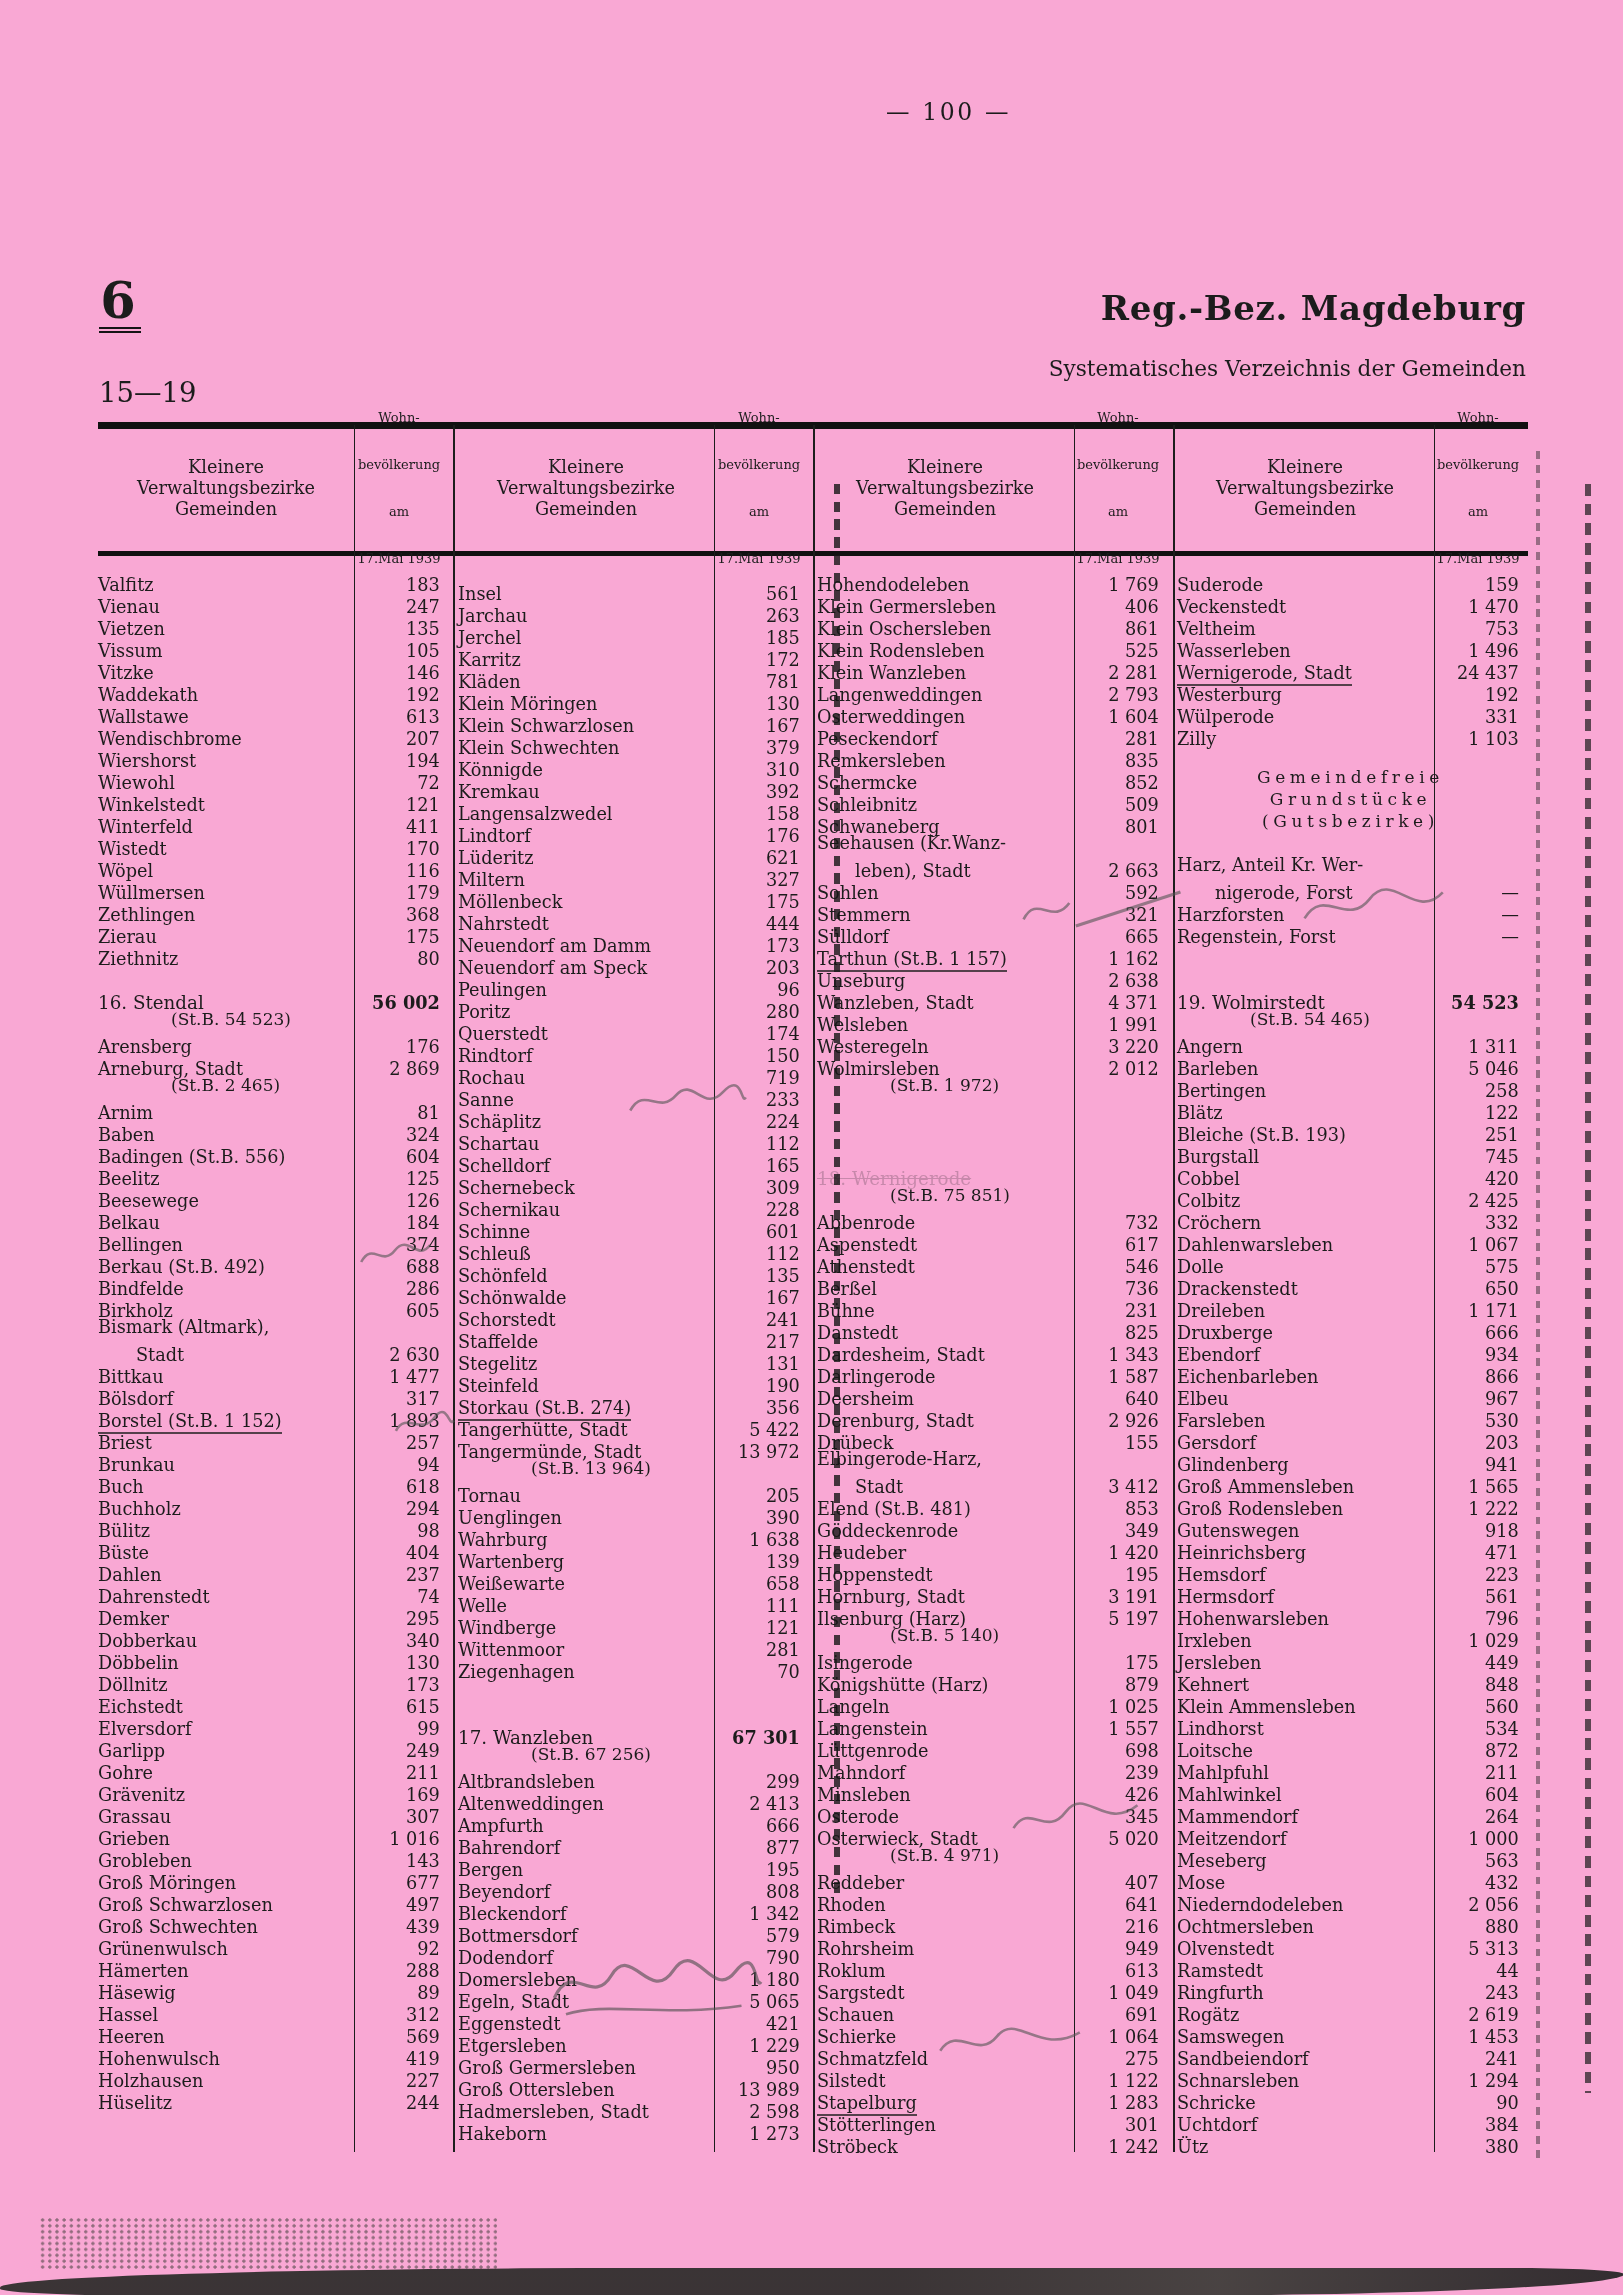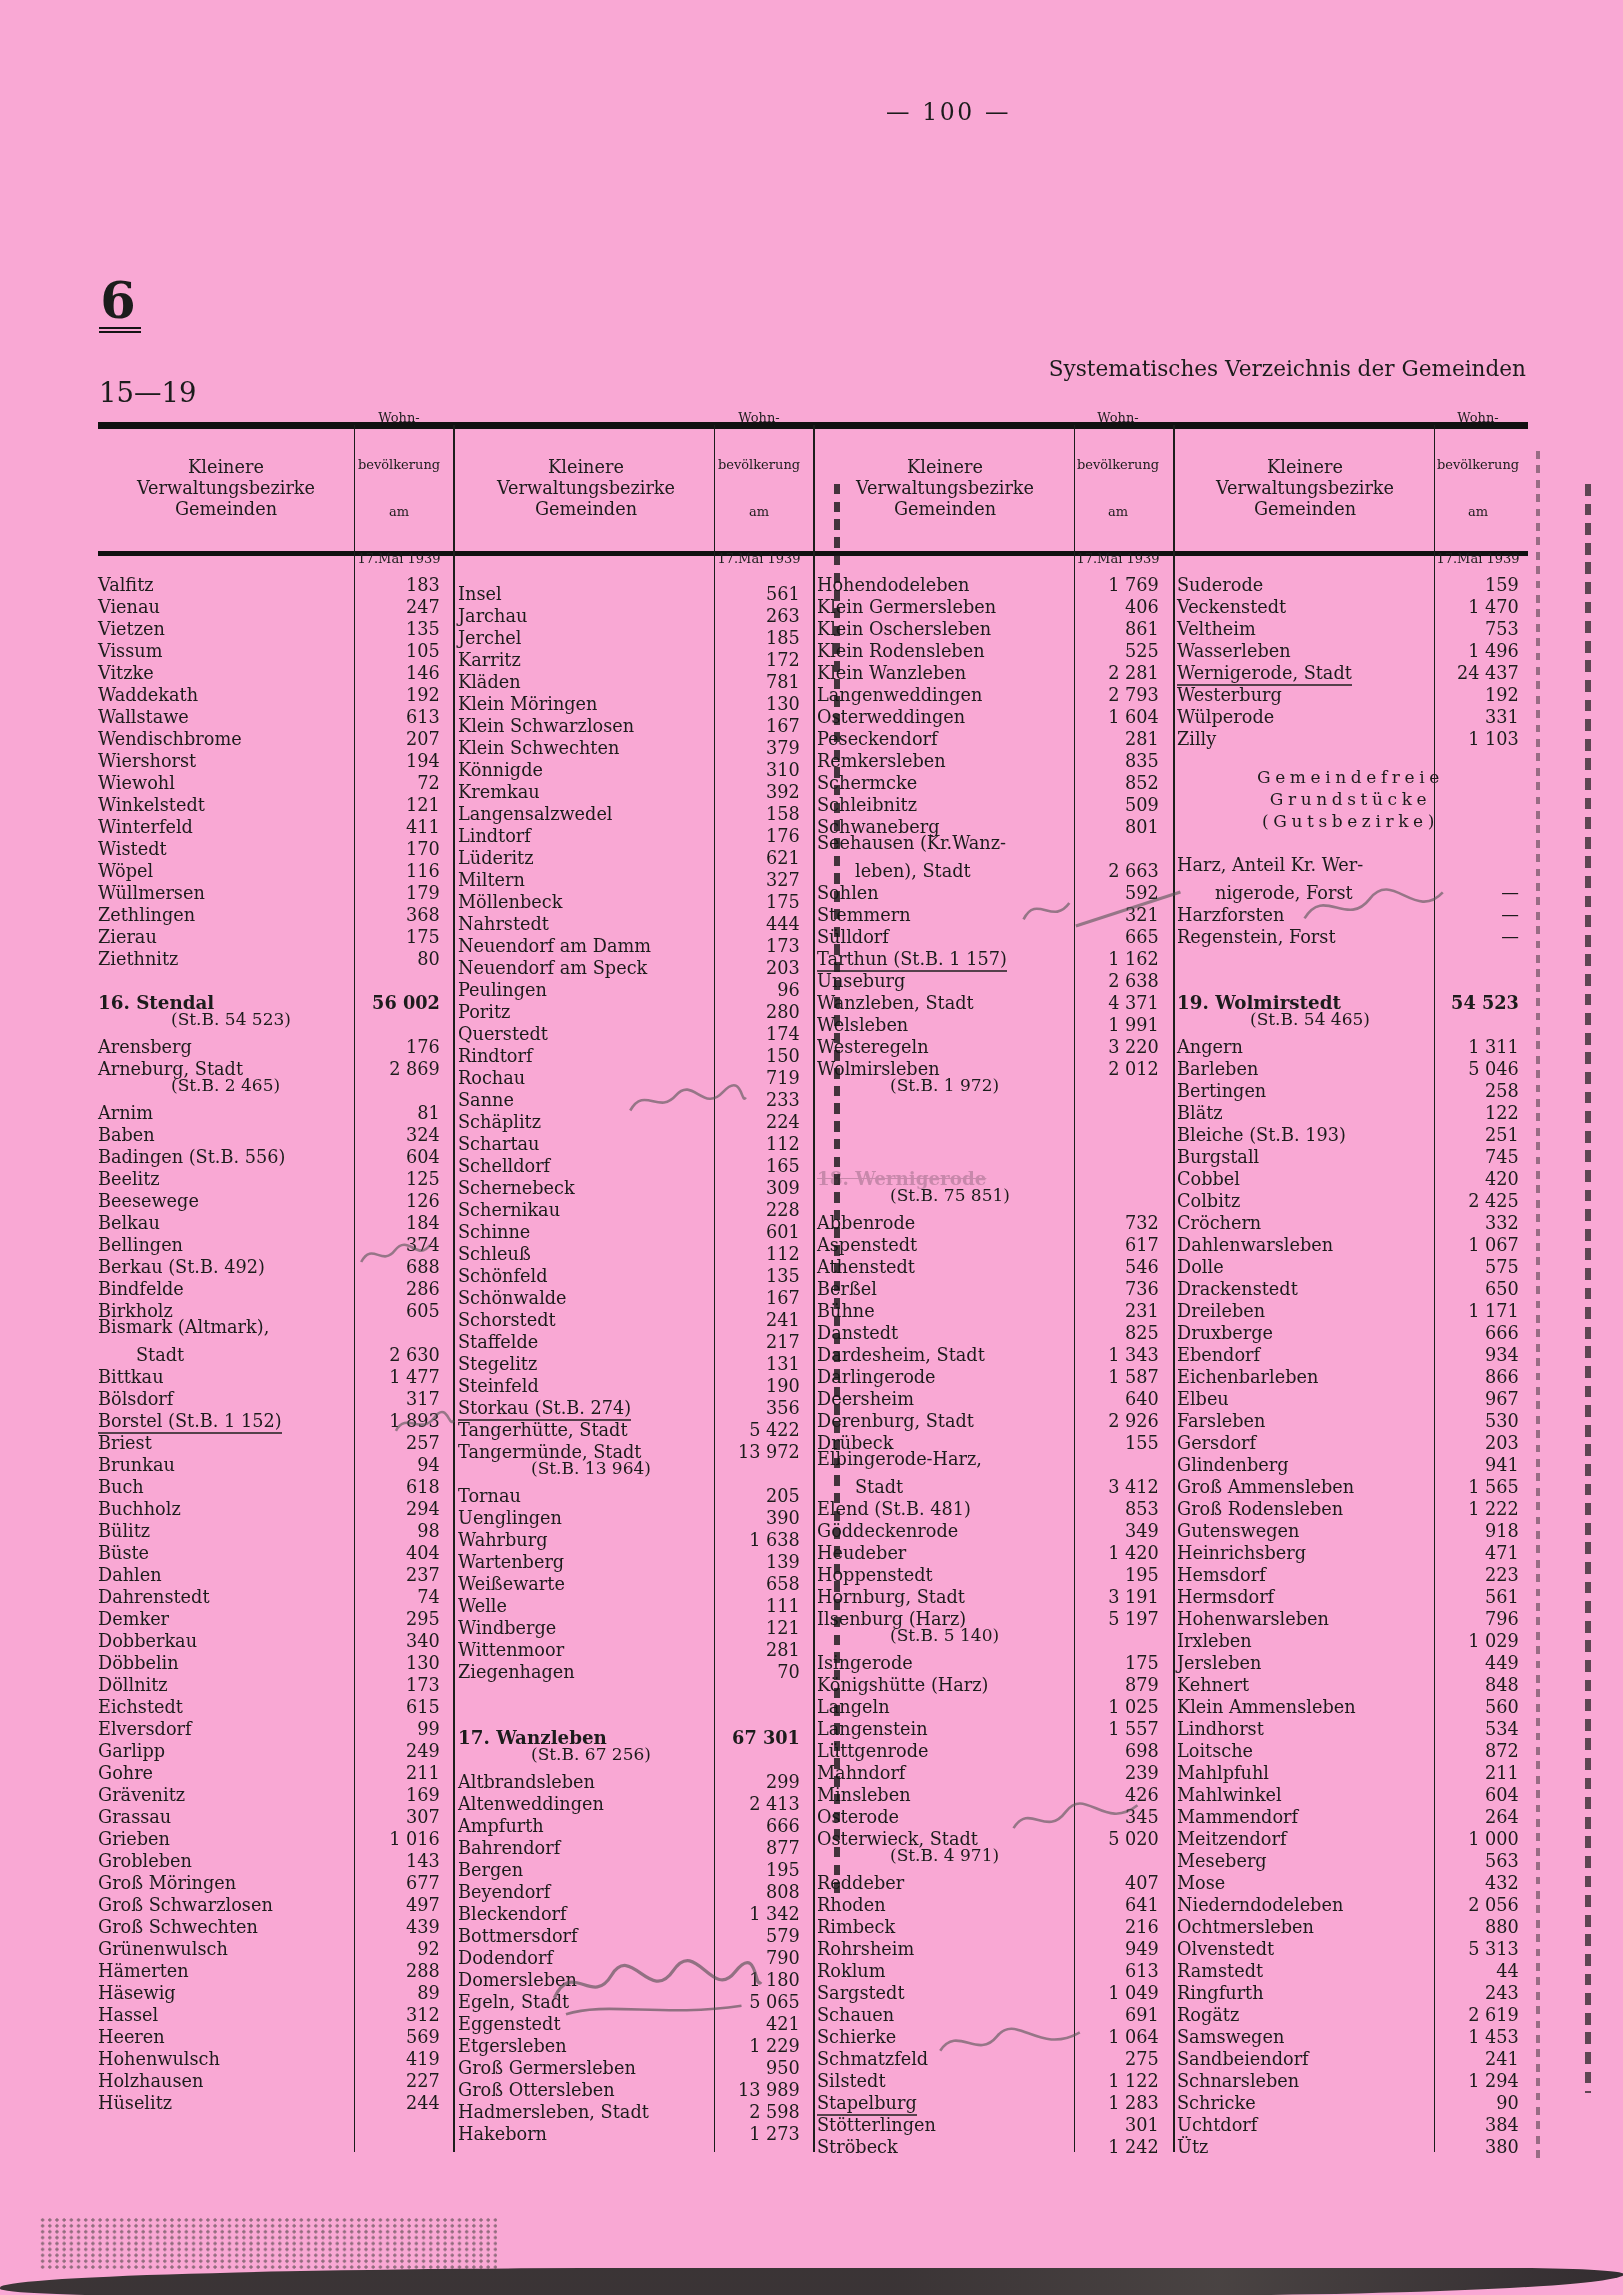--- a/index.html
+++ b/index.html
@@ -32,21 +32,21 @@
   
   .col{position:absolute;width:347px;}
   .row{display:flex;align-items:baseline;height:22px;font-size:17.7px;
        line-height:21.6px;white-space:nowrap;}
   .row.g{height:22px;}
   .n{white-space:nowrap;}
   .dots{flex:1;min-width:9.2px;height:21.6px;margin-right:1.3px;
         background-image:radial-gradient(circle,#242424 1.2px,transparent 1.6px);
         background-size:11px 21.6px;background-position:3.9px 13.7px;background-repeat:repeat-x;}
   .v{width:86px;text-align:right;padding-right:5.2px;}
-  .d .n{font-weight:bold;font-size:18.3px;}
+  .d .n{font-weight:normal;font-size:18.3px;}
   .d .v{font-weight:bold;}
   .s{padding-left:73px;font-size:17px;}
   .e2 .n{padding-left:38px;}
   .h{justify-content:center;letter-spacing:4.6px;font-size:17px;}
   .u .n{border-bottom:2px solid rgba(30,30,30,.75);}
   .st{opacity:.22;}
   .st .n{text-decoration:line-through;}
 
   
   .scribble{position:absolute;opacity:.6;}
@@ -58,20 +58,21 @@
      background-size:7.2px 5.9px;opacity:.55;}
 </style>
 </head>
 <body>
 
 <div id="page">
 
   <div class="pagenum">— 100 —</div>
   <div class="secnum">6</div>
   <div class="range">15—19</div>
+  <div class="region">Reg.-Bez. Magdeburg</div>
   <div class="listtitle">Systematisches Verzeichnis der Gemeinden</div>
 
   <div class="hrule" style="top:422px;height:6.5px;"></div>
   <div class="hrule" style="top:551px;height:4.6px;"></div>
 
   <div id="headers">
       <div class="hgroup" style="left: 98px; top: 425px; width: 347px;">
         <div class="hname">
           <div>Kleinere</div>
           <div>Verwaltungsbezirke</div>

